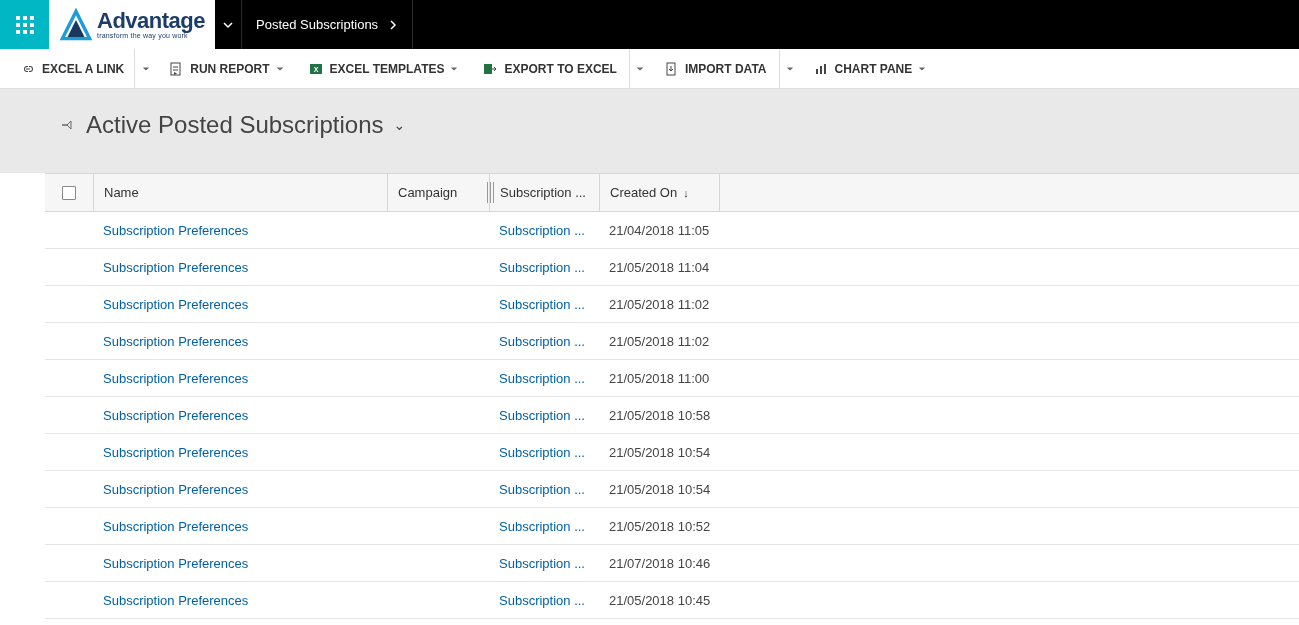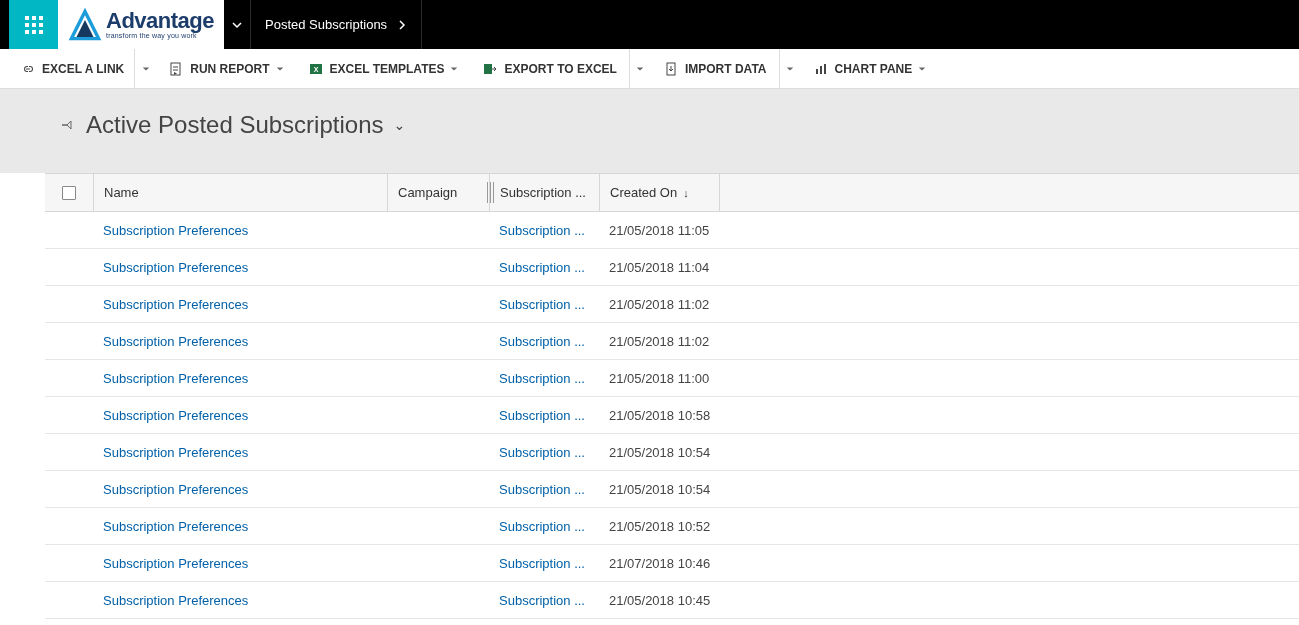--- a/index.html
+++ b/index.html
@@ -1,17 +1,17 @@
 <!DOCTYPE html>
 <html><head>
 <meta charset="utf-8">
 <style>
   * { box-sizing: border-box; margin: 0; padding: 0; }
   body { font-family: "Segoe UI", Tahoma, sans-serif; font-size: 13px; color: #333; background: #fff; width: 1299px; }
-  .topbar { background: #000; height: 49px; display: flex; align-items: stretch; padding-left: 9px; }
+  .topbar { background: #000; height: 49px; display: flex; align-items: stretch; }
   .waffle { width: 49px; background: #00b7c3; display: flex; align-items: center; justify-content: center; cursor: pointer; }
   .waffle svg { width: 20px; height: 20px; }
   .logo { background: #fff; height: 49px; padding: 0 10px; display: flex; align-items: center; }
   .logo-img { display: flex; align-items: center; }
   .logo-icon { width: 34px; height: 34px; margin-right: 4px; }
   .logo-text { display: flex; flex-direction: column; line-height: 1; }
   .logo-main { font-size: 22px; font-weight: 600; color: #1c3d6b; letter-spacing: -0.5px; }
   .logo-sub { font-size: 7px; color: #1c3d6b; letter-spacing: 0.2px; }
   .nav-item { display: flex; align-items: center; color: #fff; padding: 0 18px; font-size: 16px; cursor: pointer; border-right: 1px solid #2a2a2a; }
   .nav-item.small { font-size: 13px; padding: 0 14px; }
@@ -214,21 +214,21 @@
       <span class="lab">Created On</span>
       <span class="sort-arrow">↓</span>
     </div>
     <div class="col col-rest" style="border-left:1px solid #d6d6d6"></div>
   </div>
   <div id="grid-body">
       <div class="row">
         <div class="cell cell-name link trunc">Subscription Preferences</div>
         <div class="cell cell-camp trunc"></div>
         <div class="cell cell-sub link trunc">Subscription ...</div>
-        <div class="cell cell-date">21/05/2018 11:05</div>
+        <div class="cell cell-date">21/04/2018 11:05</div>
       </div>
       <div class="row">
         <div class="cell cell-name link trunc">Subscription Preferences</div>
         <div class="cell cell-camp trunc"></div>
         <div class="cell cell-sub link trunc">Subscription ...</div>
         <div class="cell cell-date">21/05/2018 11:04</div>
       </div>
       <div class="row">
         <div class="cell cell-name link trunc">Subscription Preferences</div>
         <div class="cell cell-camp trunc"></div>

